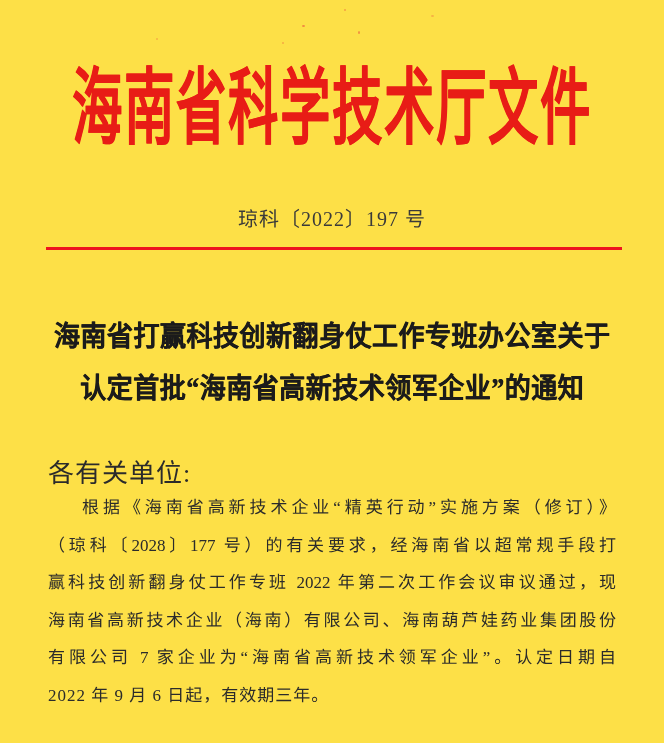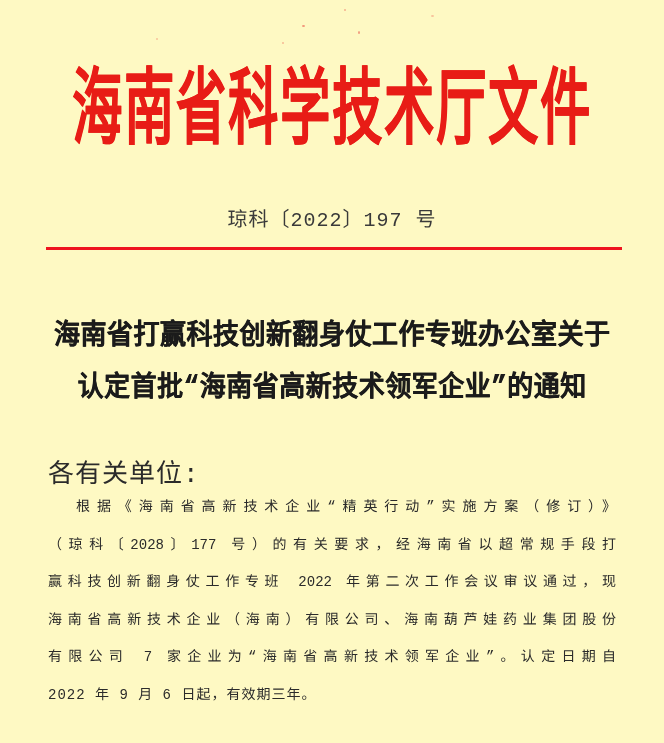--- a/index.html
+++ b/index.html
@@ -4,23 +4,23 @@
 <style>
   html, body {
     margin: 0;
     padding: 0;
     background: #ffffff;
   }
   .page {
     position: relative;
     width: 664px;
     height: 743px;
-    background: #fef9c3;
+    background: #fde047;
     overflow: hidden;
-    font-family: Liberation Mono, monospace;
+    font-family: Liberation Serif, serif;
   }
 
   
   .artifact {
     position: absolute;
     background: #e8423c;
     border-radius: 50%;
   }
   .a1 { left: 302px; top: 25px; width: 3px; height: 2px; opacity: .55; }
   .a2 { left: 344px; top: 9px;  width: 2px; height: 2px; opacity: .4; }
@@ -99,21 +99,21 @@
     color: #2b2b2b;
     letter-spacing: 1px;
   }
 
   
   .body-block {
     position: absolute;
     left: 48px;
     top: 489px;
     width: 568px;
-    font-size: 14px;
+    font-size: 17px;
     color: #2b2b2b;
   }
   .body-line {
     height: 37.6px;
     line-height: 37.6px;
     white-space: nowrap;
     text-align: justify;
     text-align-last: justify;
     text-justify: inter-character;
     overflow: visible;

